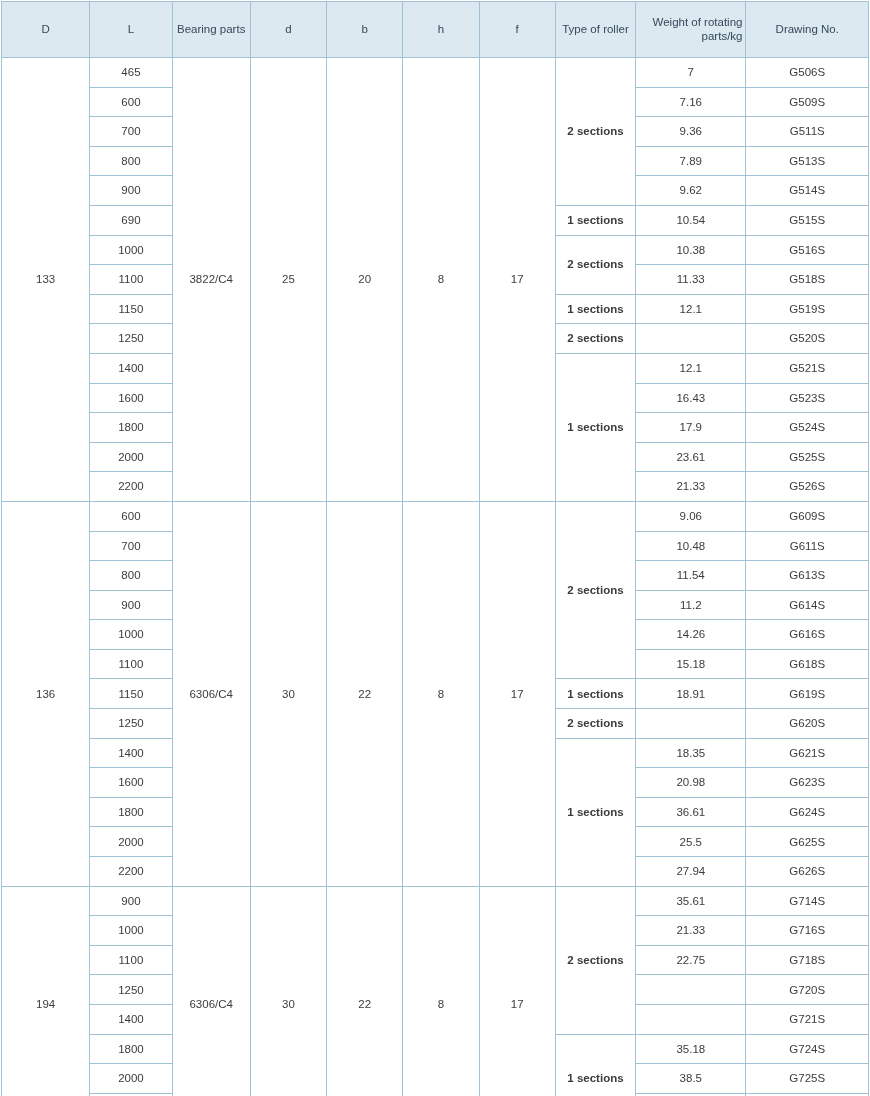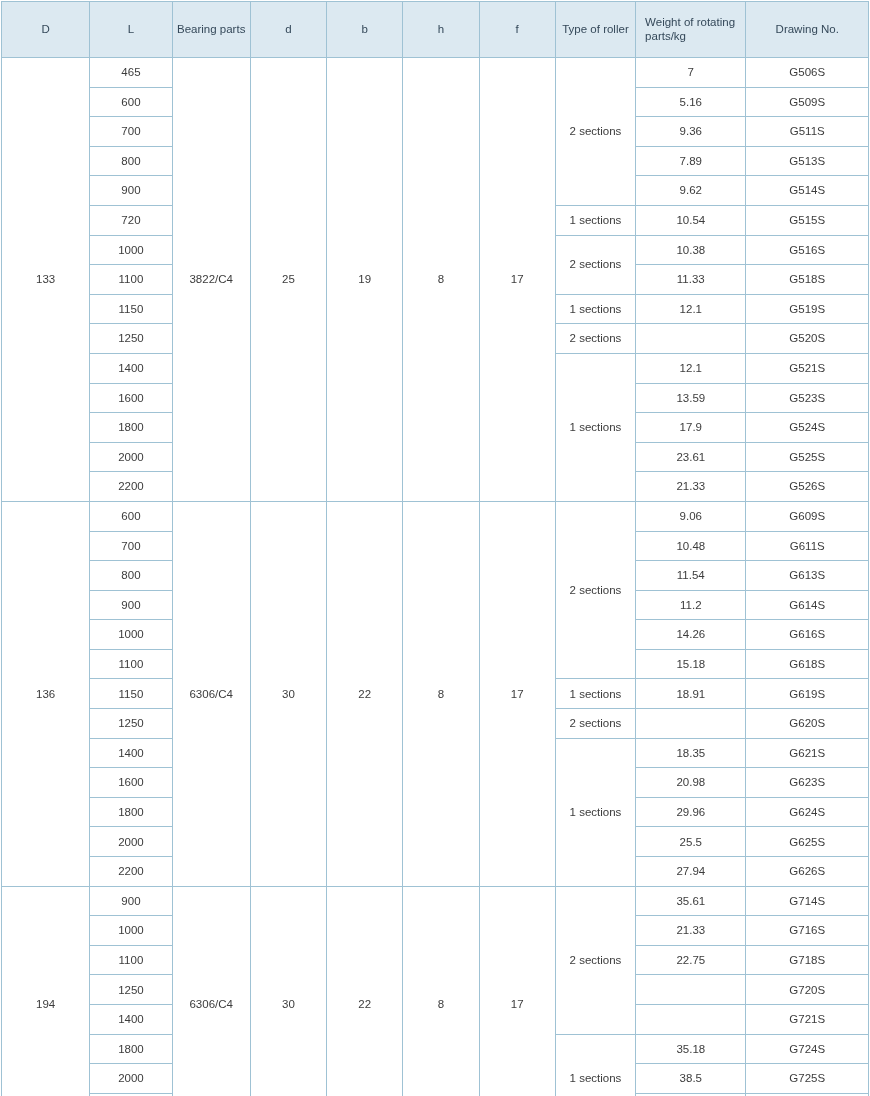--- a/index.html
+++ b/index.html
@@ -49,26 +49,27 @@
   }
   table.spec thead th.wrap-left {
     text-align: center;
   }
   table.spec tbody td {
     height: 28.6px;
     background: #ffffff;
   }
   .wt-head {
     display: block;
-    text-align: left;
+    text-align: right;
     padding-left: 6px;
     line-height: 1.15;
   }
   .sect-cell {
     white-space: nowrap;
+    font-weight: bold;
   }
 </style>
 </head>
 <body>
 
 <table class="spec">
   <colgroup>
     <col class="c-d">
       <col class="c-l">
       <col class="c-bt">
@@ -95,49 +96,49 @@
         </th>
       <th>Drawing No.</th>
     </tr>
   </thead>
   <tbody id="tbody">
       <tr>
         <td rowspan="15">133</td>
         <td>465</td>
         <td rowspan="15">3822/C4</td>
         <td rowspan="15">25</td>
-        <td rowspan="15">19</td>
+        <td rowspan="15">20</td>
         <td rowspan="15">8</td>
         <td rowspan="15">17</td>
         <td rowspan="5" class="sect-cell">2 sections</td>
         <td>7</td>
         <td>G506S</td>
       </tr>
       <tr>
         <td>600</td>
-        <td>5.16</td>
+        <td>7.16</td>
         <td>G509S</td>
       </tr>
       <tr>
         <td>700</td>
         <td>9.36</td>
         <td>G511S</td>
       </tr>
       <tr>
         <td>800</td>
         <td>7.89</td>
         <td>G513S</td>
       </tr>
       <tr>
         <td>900</td>
         <td>9.62</td>
         <td>G514S</td>
       </tr>
       <tr>
-        <td>720</td>
+        <td>690</td>
         <td rowspan="1" class="sect-cell">1 sections</td>
         <td>10.54</td>
         <td>G515S</td>
       </tr>
       <tr>
         <td>1000</td>
         <td rowspan="2" class="sect-cell">2 sections</td>
         <td>10.38</td>
         <td>G516S</td>
       </tr>
@@ -159,21 +160,21 @@
         <td>G520S</td>
       </tr>
       <tr>
         <td>1400</td>
         <td rowspan="5" class="sect-cell">1 sections</td>
         <td>12.1</td>
         <td>G521S</td>
       </tr>
       <tr>
         <td>1600</td>
-        <td>13.59</td>
+        <td>16.43</td>
         <td>G523S</td>
       </tr>
       <tr>
         <td>1800</td>
         <td>17.9</td>
         <td>G524S</td>
       </tr>
       <tr>
         <td>2000</td>
         <td>23.61</td>
@@ -239,21 +240,21 @@
         <td>18.35</td>
         <td>G621S</td>
       </tr>
       <tr>
         <td>1600</td>
         <td>20.98</td>
         <td>G623S</td>
       </tr>
       <tr>
         <td>1800</td>
-        <td>29.96</td>
+        <td>36.61</td>
         <td>G624S</td>
       </tr>
       <tr>
         <td>2000</td>
         <td>25.5</td>
         <td>G625S</td>
       </tr>
       <tr>
         <td>2200</td>
         <td>27.94</td>

